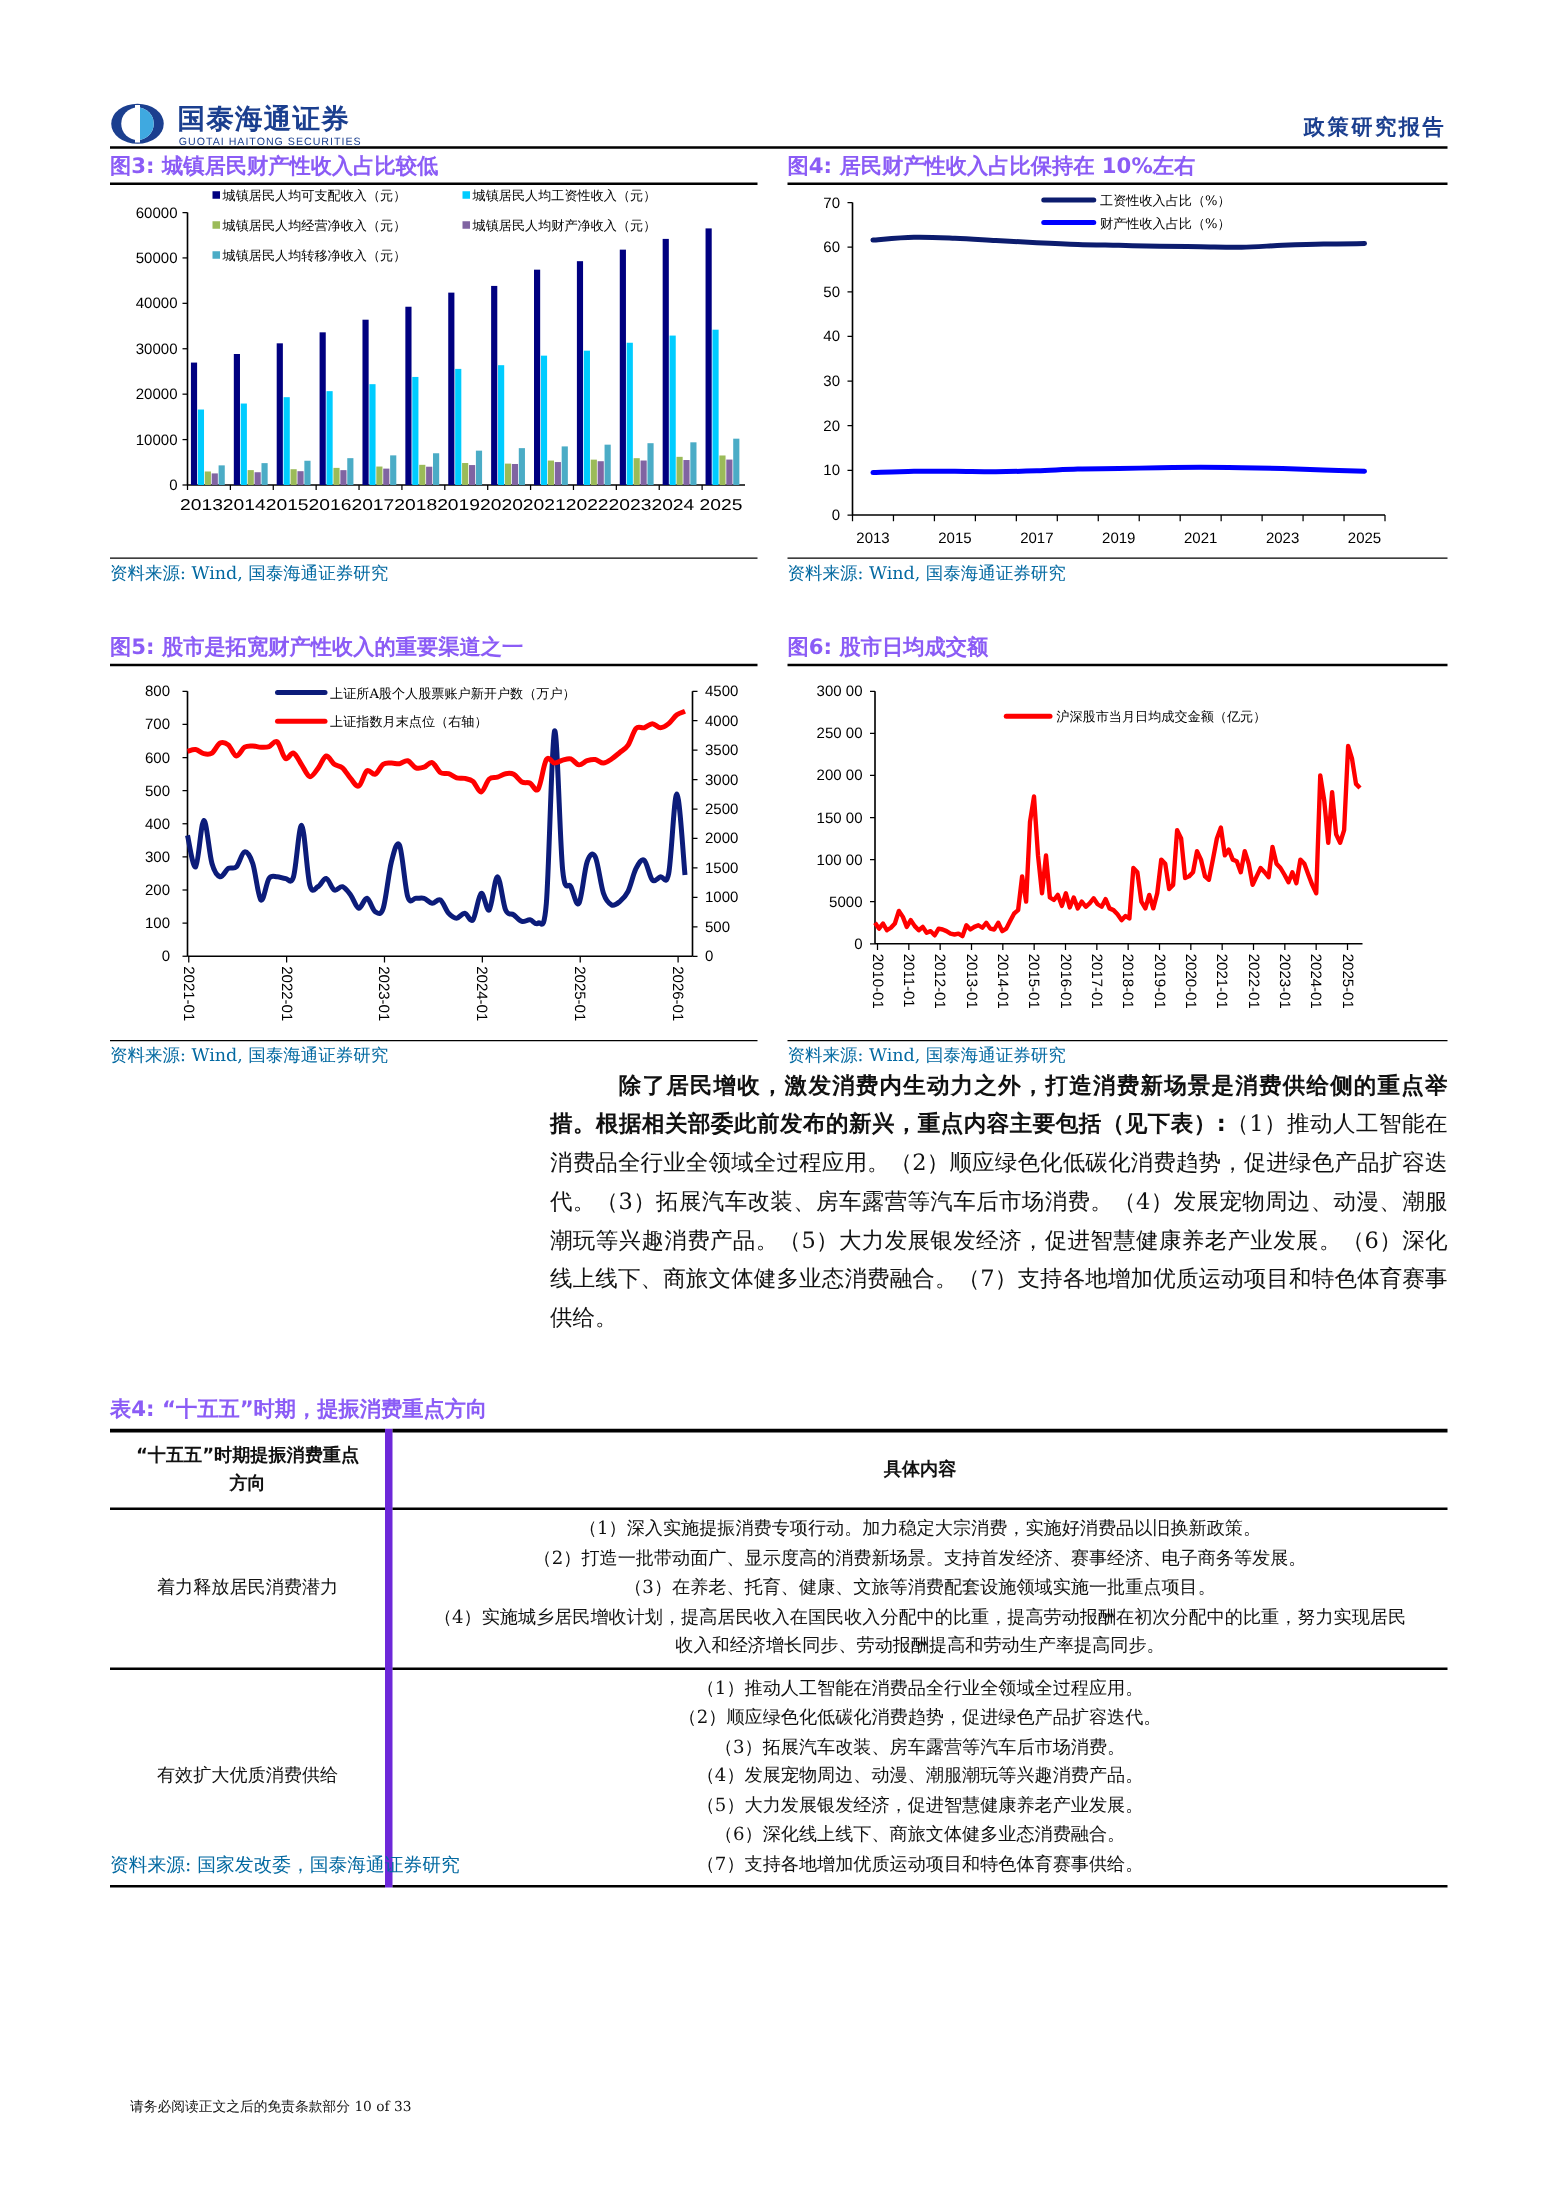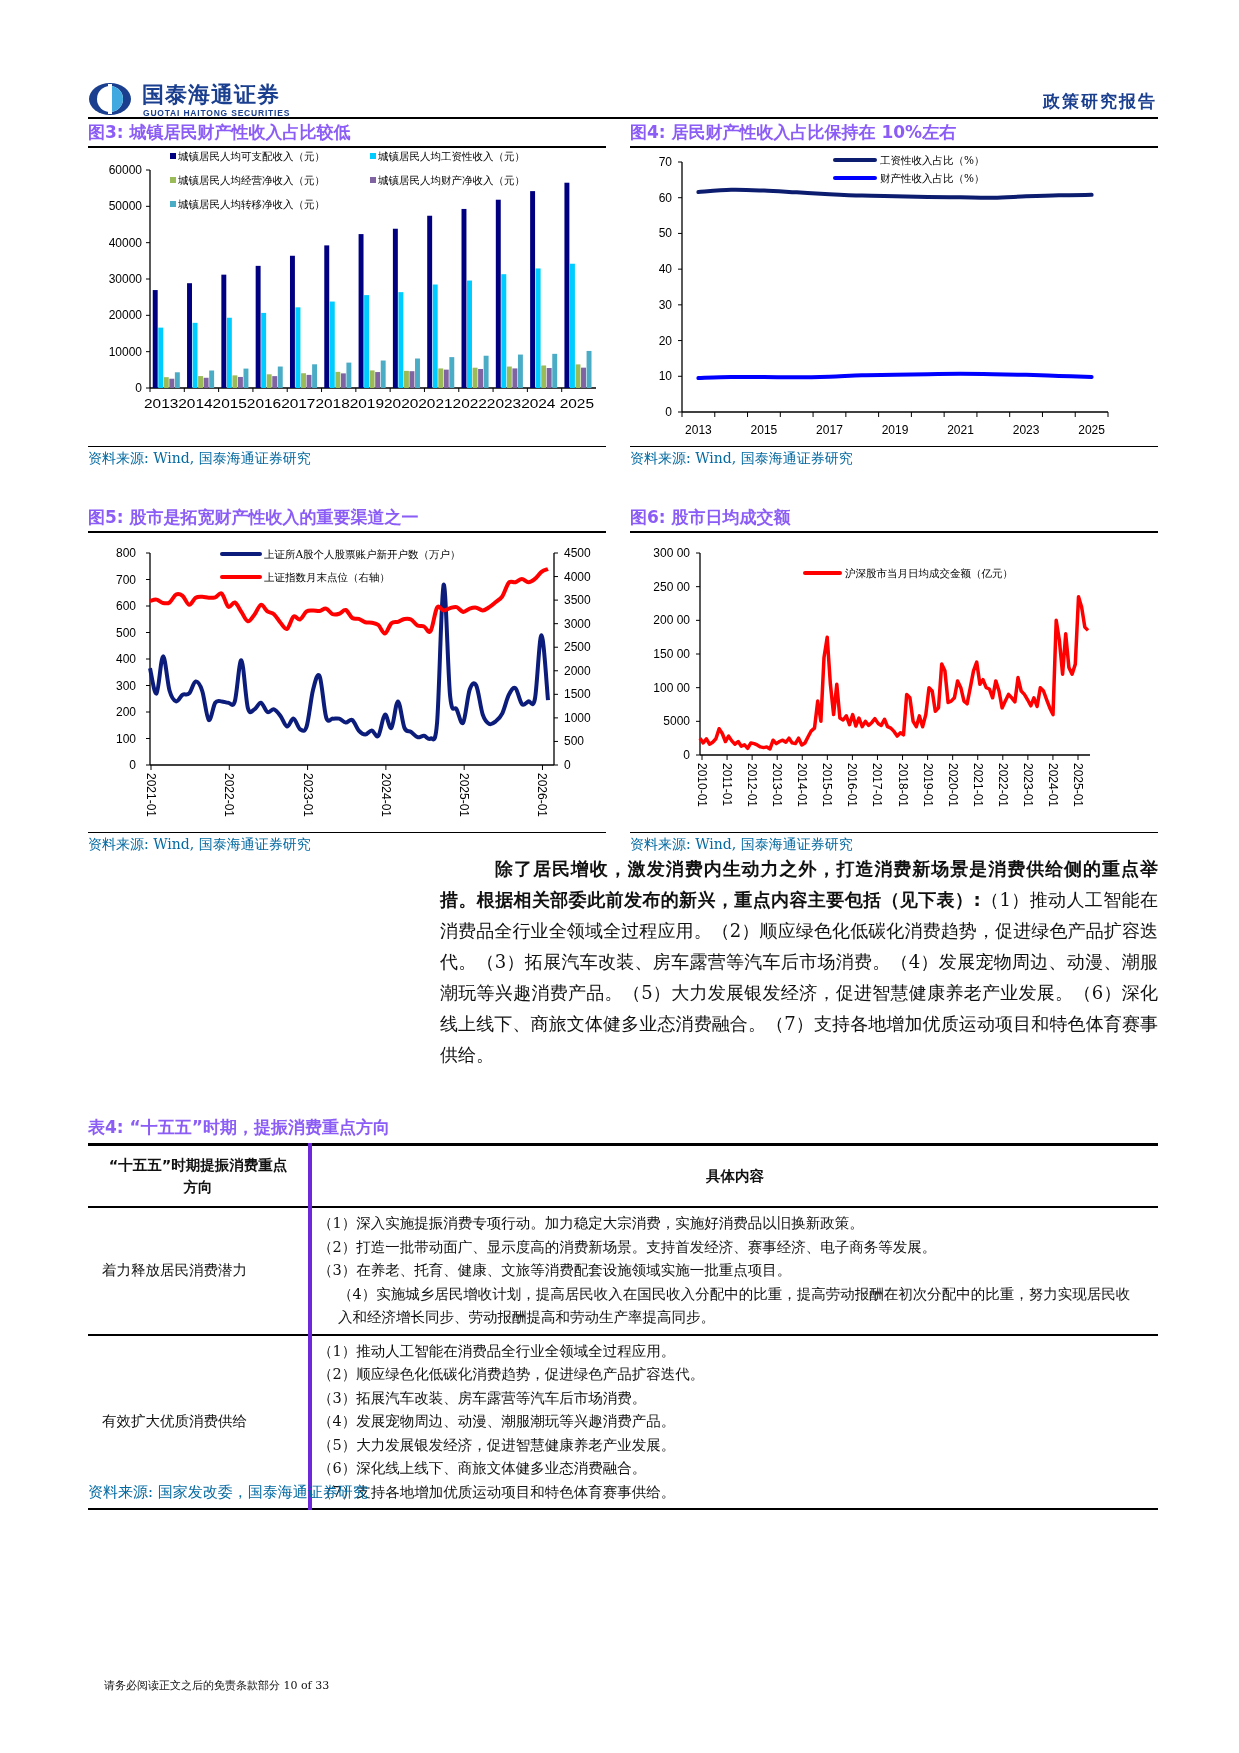--- a/index.html
+++ b/index.html
@@ -1,37 +1,37 @@
 <!DOCTYPE html>
 <html><head>
 <meta charset="utf-8">
 <style>
   html,body{margin:0;padding:0;background:#fff;}
   body{width:1239px;height:1753px;position:relative;font-family:"DejaVu Serif","Liberation Serif",serif;color:#111;overflow:hidden;}
   .abs{position:absolute;}
   .hdr-logo{left:88px;top:80px;width:320px;height:40px;}
   .logo-mark{position:absolute;left:0;top:2px;width:44px;height:34px;}
   .logo-cn{position:absolute;left:54px;top:0px;font-family:"DejaVu Sans",sans-serif;font-weight:bold;font-size:22px;color:#1b3f8f;letter-spacing:1px;}
-  .logo-en{position:absolute;left:55px;top:28px;font-family:"Liberation Sans",sans-serif;font-weight:bold;font-size:8.5px;color:#1b3f8f;letter-spacing:0.8px;}
+  .logo-en{position:absolute;left:55px;top:28px;font-family:"Liberation Sans",sans-serif;font-weight:normal;font-size:8.5px;color:#1b3f8f;letter-spacing:0.8px;}
   .report-type{right:82px;top:90px;font-family:Liberation Mono, monospace;font-weight:bold;font-size:17px;color:#1b3f8f;letter-spacing:2px;}
   .hdr-rule{left:88px;top:117px;width:1070px;height:2px;background:#000;}
   .fig-title{font-family:"DejaVu Sans",sans-serif;font-weight:bold;font-size:17px;color:#8b5cf6;white-space:nowrap;}
   .fig-rule{height:2px;background:#000;}
   .src{font-size:14px;color:#0369a1;white-space:nowrap;}
   .src-rule{height:1px;background:#000;}
   .chart svg{display:block;}
   .para{left:440px;top:853px;width:718px;font-size:18px;line-height:31px;text-align:justify;}
   .para b{font-family:"DejaVu Sans",sans-serif;font-weight:bold;}
   .tbl{left:88px;top:1143px;width:1070px;border-collapse:collapse;font-size:14.5px;}
-  .tbl td,.tbl th{border-left:4px solid #6d28d9;padding:0;}
+  .tbl td,.tbl th{border-left:6px solid #6d28d9;padding:0;}
   .tbl td:first-child,.tbl th:first-child{border-left:none;}
   .tbl tr{border-bottom:2px solid #000;}
   .tbl thead tr{border-top:3px solid #000;}
   .tbl th{font-family:"DejaVu Sans",sans-serif;font-weight:bold;font-size:14.5px;height:60px;text-align:center;line-height:22px;}
-  .tbl td{text-align:left;vertical-align:middle;line-height:23.5px;}
+  .tbl td{text-align:center;vertical-align:middle;line-height:23.5px;}
   .tbl td.cat{width:192px;padding:0 14px;margin-top:33px;}
   .tbl td.cnt{padding:4px 6px;}
   .footer{left:104px;top:1678px;font-size:11px;}
 </style>
 </head>
 <body>
 
 <div class="abs hdr-logo">
   <svg class="logo-mark" viewBox="0 0 44 34">
     <ellipse cx="22" cy="17" rx="21" ry="16" fill="#1b3f8f"></ellipse>

